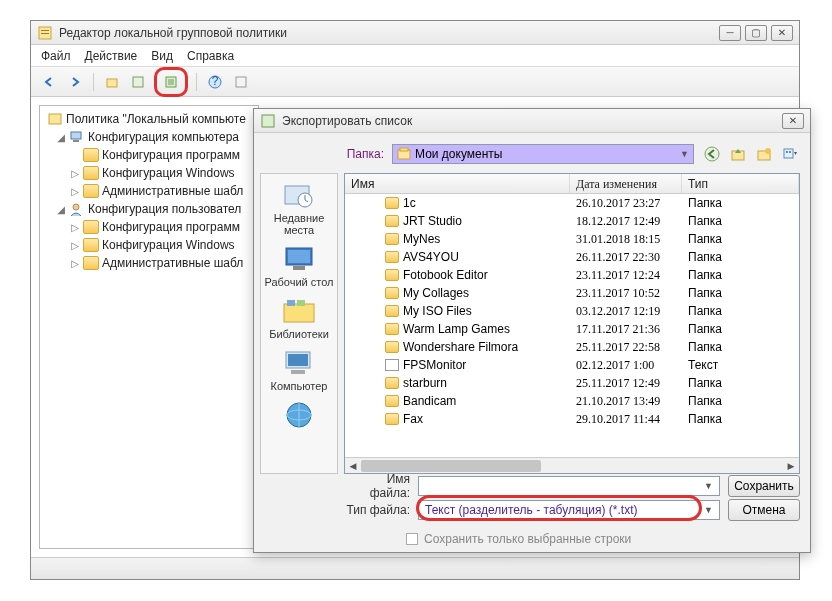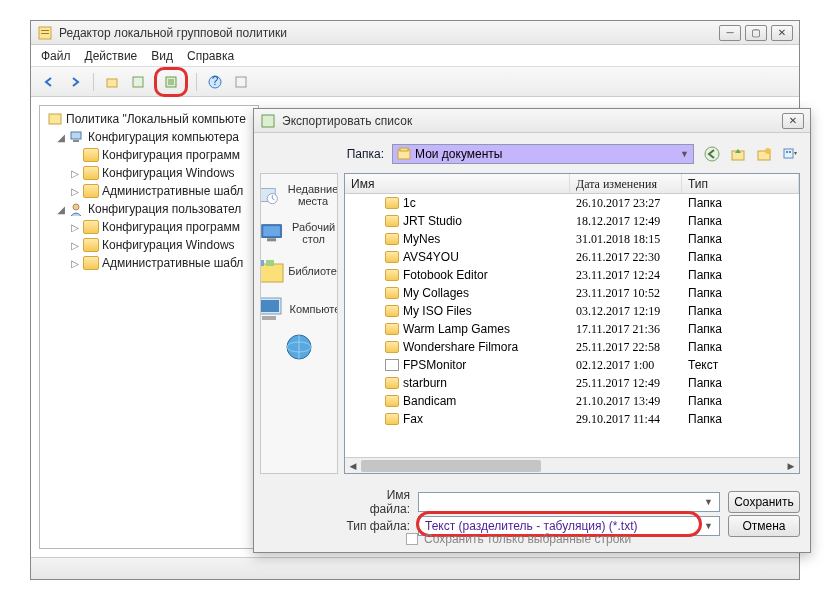--- a/index.html
+++ b/index.html
@@ -24,42 +24,42 @@
 .tree-exp.hidden { visibility: hidden; }
 .tree-ico { width: 16px; height: 14px; margin: 0 3px; flex-shrink: 0; }
 .folder-ico { background: linear-gradient(#ffe9a9,#f6c955); border: 1px solid #d4a93a; border-radius: 2px; }
 .tree-label { color: #222; }
 .ind-1 { padding-left: 12px; } .ind-2 { padding-left: 26px; }
 .statusbar { position: absolute; left: 0; right: 0; bottom: 0; height: 22px; background: linear-gradient(#f4f4f4,#e6e6e6); border-top: 1px solid #ccc; }
 
 .dialog { left: 253px; top: 108px; width: 558px; height: 445px; box-shadow: 0 4px 12px rgba(0,0,0,0.25); }
 .dlg-content { position: absolute; top: 24px; left: 0; right: 0; bottom: 0; background: #f1f1f1; }
 .folder-row { position: absolute; left: 80px; right: 10px; top: 10px; height: 22px; display: flex; align-items: center; gap: 8px; }
-.folder-label { width: 50px; text-align: right; color: #0f172a; }
+.folder-label { width: 50px; text-align: right; color: #701a75; }
 .folder-combo { flex: 1; height: 20px; background: #c4b5fd; border: 1px solid #8a9bb0; display: flex; align-items: center; padding: 0 4px; gap: 4px; }
 .combo-arrow { margin-left: auto; color: #555; font-size: 9px; }
 .nav-icons { display: flex; gap: 6px; }
 .nav-ico { width: 20px; height: 20px; display: flex; align-items: center; justify-content: center; cursor: pointer; }
 .places { position: absolute; left: 6px; top: 40px; bottom: 78px; width: 78px; border: 1px solid #c8c8c8; background: #f7f7f7; display: flex; flex-direction: column; align-items: center; padding: 6px 0; gap: 8px; overflow: hidden; }
-.place { display: flex; flex-direction: row; align-items: center; gap: 2px; cursor: pointer; }
+.place { display: flex; flex-direction: column; align-items: center; gap: 2px; cursor: pointer; }
 .place-ico { width: 36px; height: 30px; }
 .place-label { font-size: 11px; color: #333; text-align: center; line-height: 1.1; }
 .filelist { position: absolute; left: 90px; right: 10px; top: 40px; bottom: 78px; background: #fff; border: 1px solid #8a9bb0; display: flex; flex-direction: column; }
 .fl-header { display: flex; height: 20px; background: linear-gradient(#fbfbfb,#ebebeb); border-bottom: 1px solid #ccc; }
 .fl-header > div { padding: 3px 6px; border-right: 1px solid #ddd; color: #222; }
 .col-name { width: 225px; } .col-mod { width: 112px; font-family: Liberation Serif, serif; } .col-type { flex: 1; }
 .fl-body { flex: 1; overflow: hidden; }
 .fl-row { display: flex; height: 18px; align-items: center; }
 .fl-row > div { padding: 0 6px; overflow: hidden; white-space: nowrap; }
 .fl-row .col-name { display: flex; align-items: center; gap: 4px; padding-left: 40px; }
 .file-ico { width: 14px; height: 12px; flex-shrink: 0; }
 .fl-scroll { height: 16px; border-top: 1px solid #ccc; background: #f0f0f0; position: relative; }
 .fl-scroll .thumb { position: absolute; left: 16px; top: 2px; width: 180px; height: 12px; background: #c5c5c5; border-radius: 2px; }
 .fl-scroll .arr { position: absolute; top: 0; width: 16px; height: 16px; display:flex; align-items:center; justify-content:center; font-size:9px; color:#555; }
-.bottom-form { position: absolute; left: 90px; right: 10px; bottom: 10px; height: 52px; }
+.bottom-form { position: absolute; left: 90px; right: 10px; bottom: 26px; height: 52px; }
 .form-row { display: flex; align-items: center; height: 24px; gap: 8px; }
 .form-label { width: 66px; text-align: right; color: #333; }
 .form-input { flex: 1; height: 20px; background: #fff; border: 1px solid #8a9bb0; position: relative; display: flex; align-items: center; padding: 0 6px; }
 .form-btn { width: 72px; height: 22px; background: linear-gradient(#f8f8f8,#e4e4e4); border: 1px solid #8e8e8e; border-radius: 3px; cursor: pointer; display: flex; align-items: center; justify-content: center; }
 .red-circle-big { position: absolute; border: 3px solid #e03030; border-radius: 16px; pointer-events: none; }
 .checkbox-row { position: absolute; left: 152px; bottom: 6px; display: flex; align-items: center; gap: 6px; color: #888; }
 .chk { width: 12px; height: 12px; border: 1px solid #aaa; background: #fff; }
 svg { display: block; }
 </style>
 </head>

